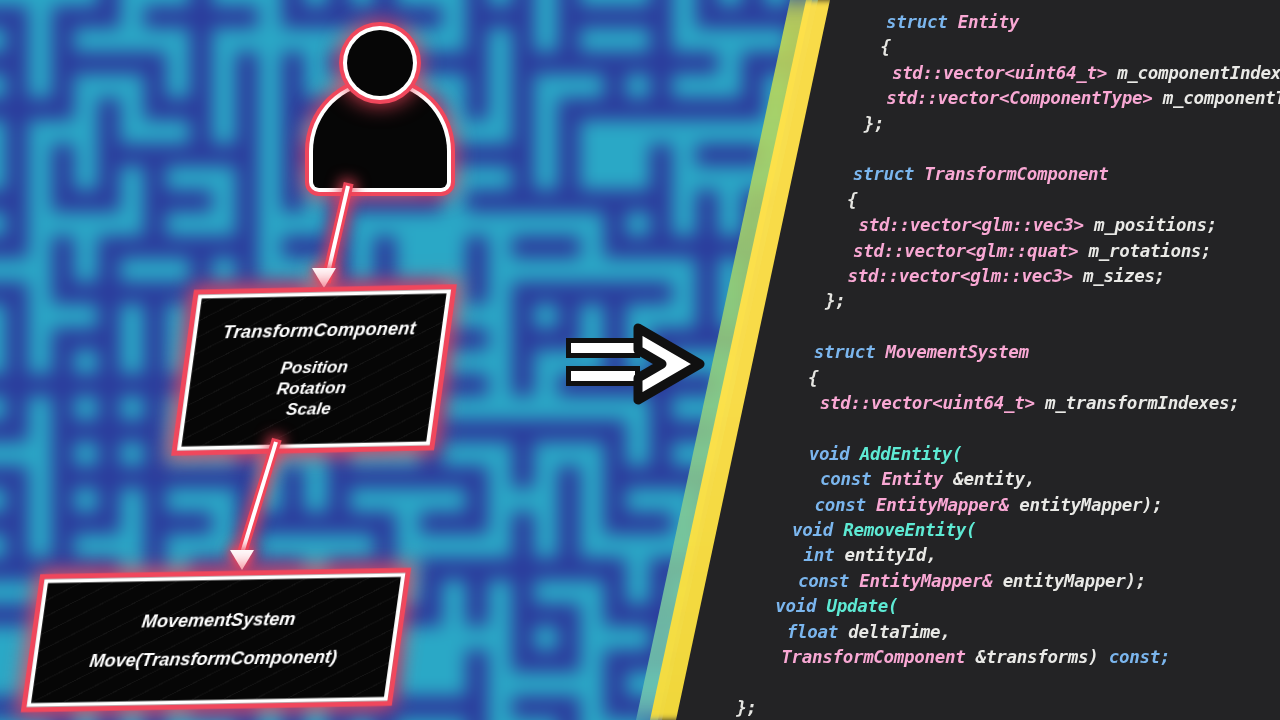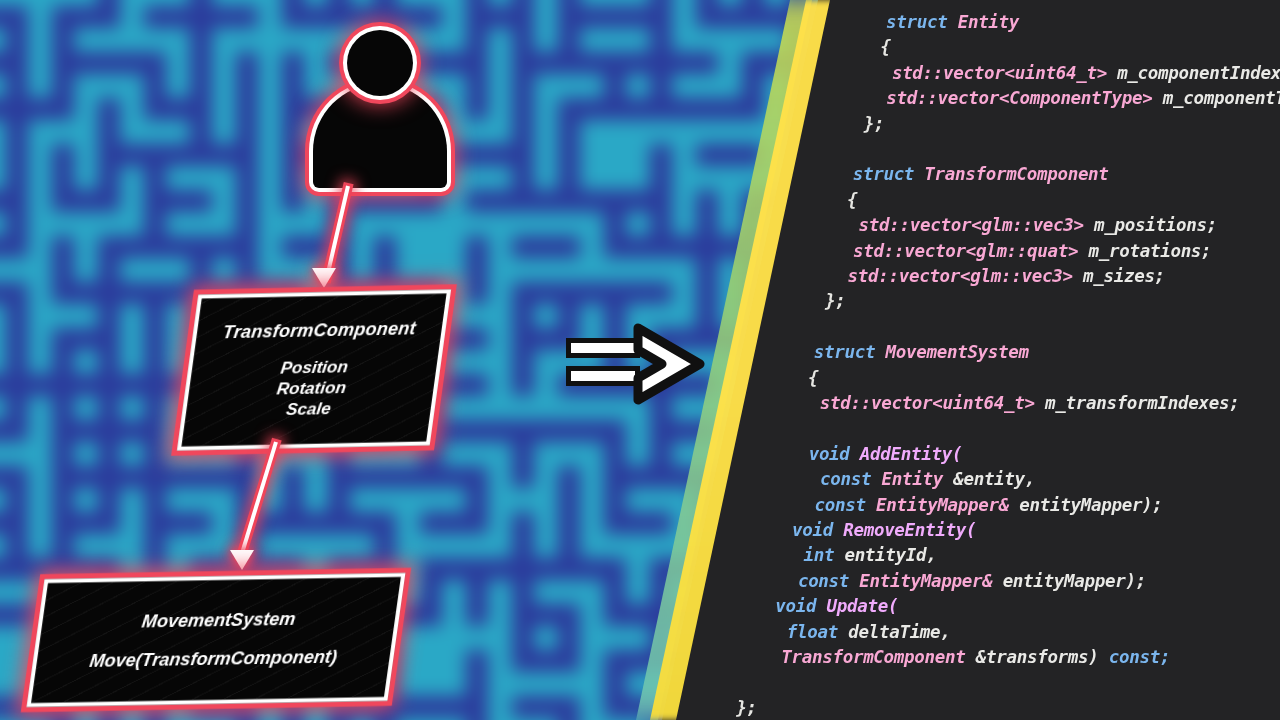--- a/index.html
+++ b/index.html
@@ -67,21 +67,21 @@
     font-weight: bold;
     font-size: 17.5px;
     line-height: 25.4px;
     white-space: pre;
     letter-spacing: -0.3px;
   }
   .cl { position: absolute; white-space: pre; }
   .kw   { color: #7bb6ee; }   
   .ty   { color: #f9a8d4; }   
   .var  { color: #e9e9e6; }   
-  .fn   { color: #f0abfc; }   
+  .fn   { color: #5eead4; }   
   .pun  { color: #e6e6e2; }   
 
   
   .node {
     position: absolute;
     background: #060606;
     color: #ffffff;
     font-style: italic;
     font-weight: bold;
     text-align: center;

